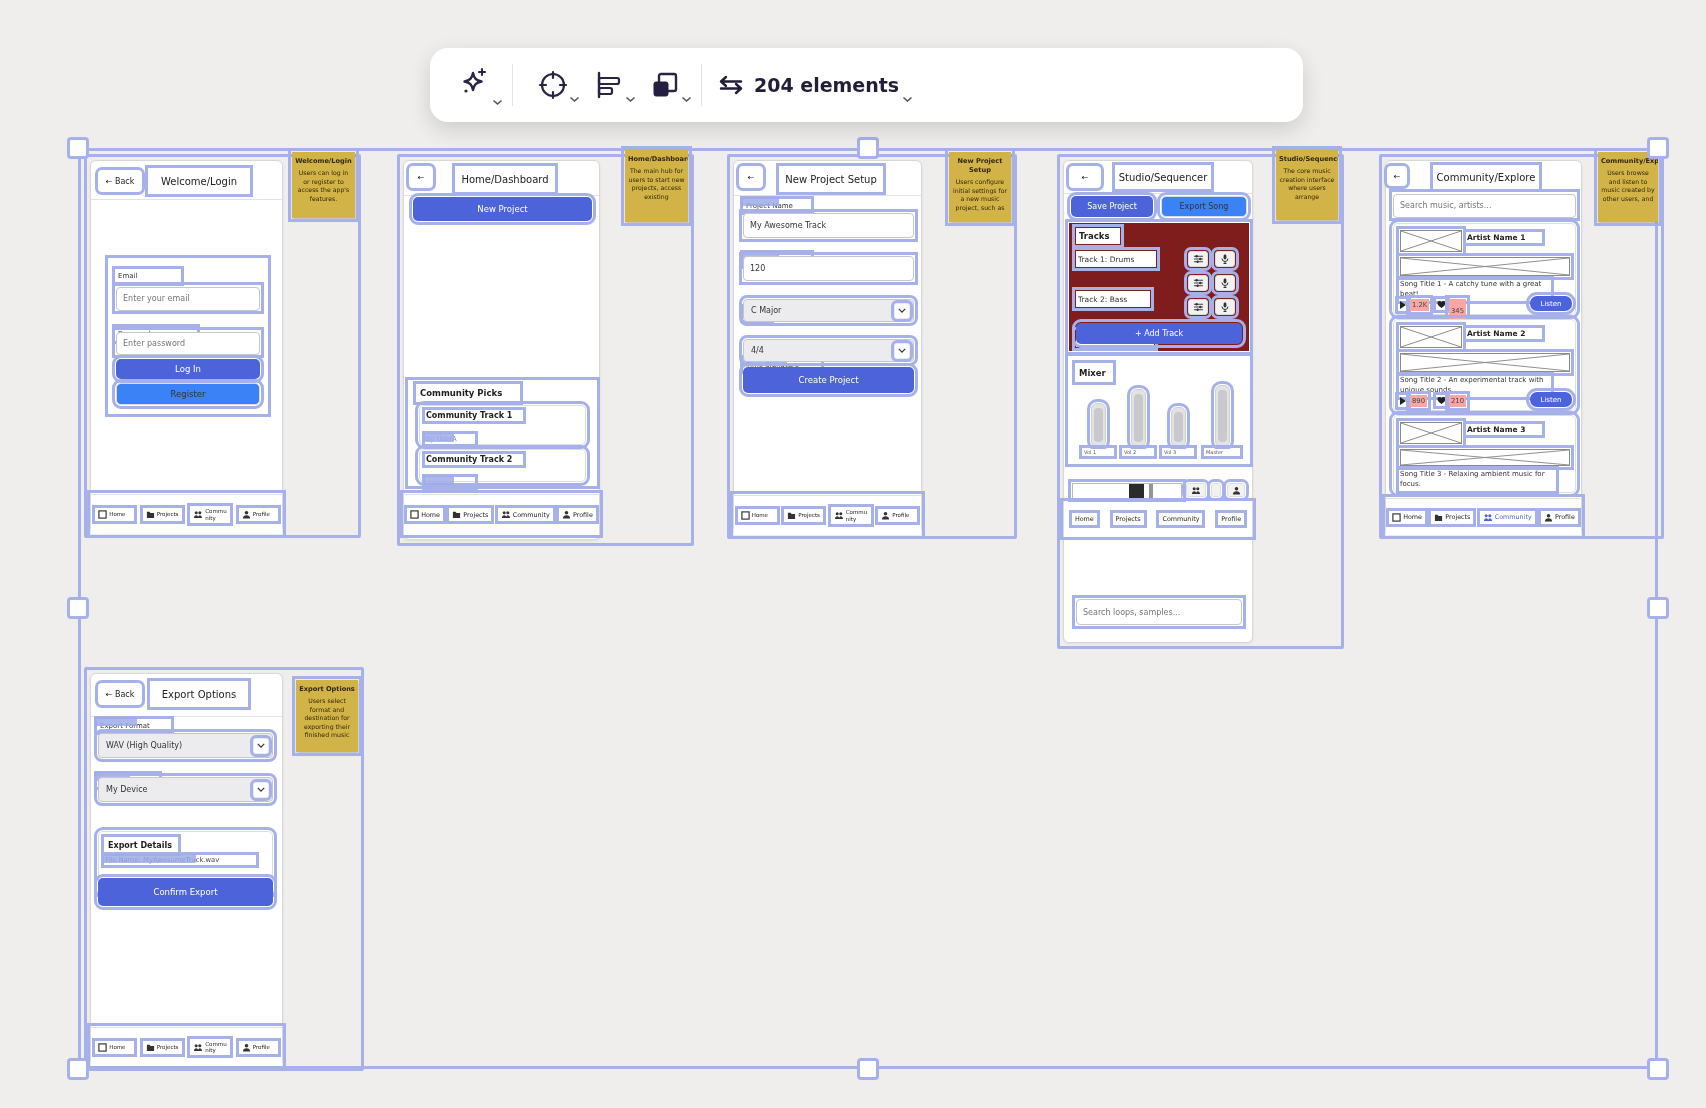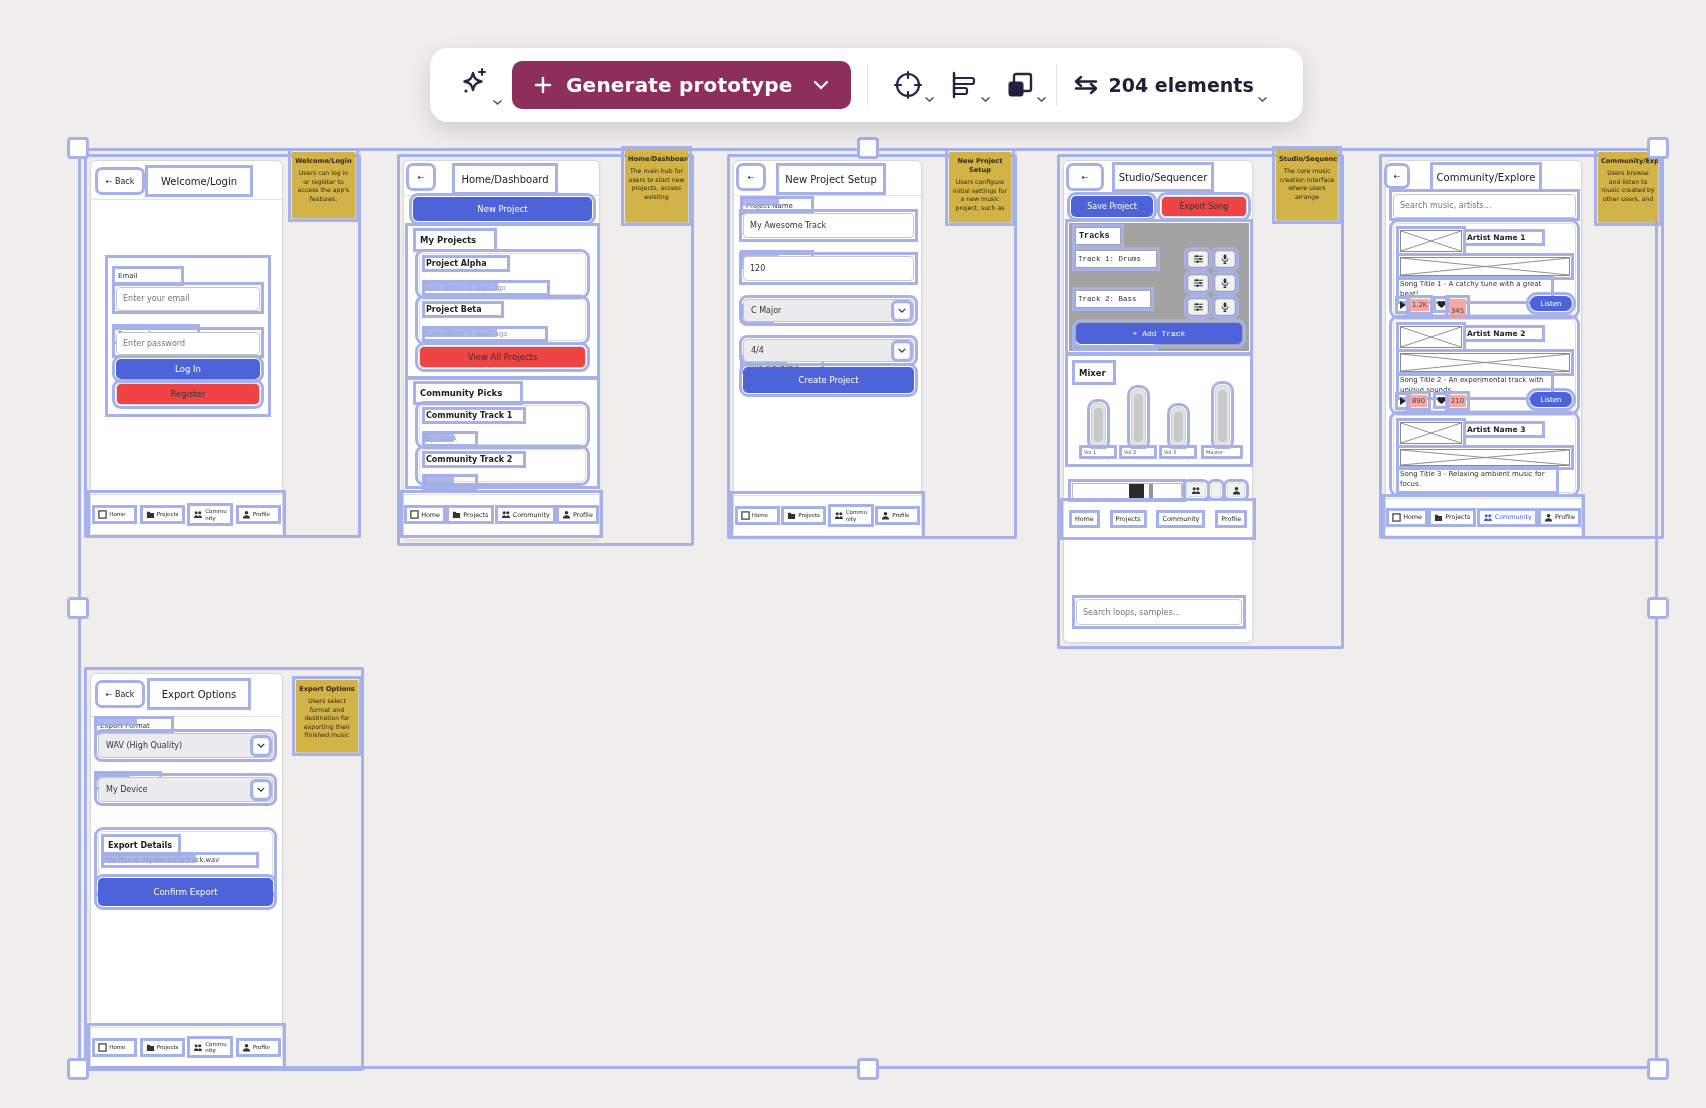--- a/index.html
+++ b/index.html
@@ -8,21 +8,21 @@
   
   .sel{outline:3px solid #a6b1e9;outline-offset:1px;}
   .selbox{position:absolute;box-sizing:border-box;border:3px solid #a6b1e9;border-radius:2px;pointer-events:none;}
   .handle{position:absolute;width:22px;height:22px;background:#fff;border:3px solid #a6b1e9;border-radius:4px;box-sizing:border-box;z-index:40;}
   
   .card{position:absolute;box-sizing:border-box;background:#fff;border:1px solid #d8d8d8;border-radius:6px;box-shadow:0 1px 3px rgba(0,0,0,.07);}
   .hdr-divider{position:absolute;left:0;right:0;height:1px;background:#e2e2e2;}
   .back-btn{background:#fff;color:#222;font-size:8px;display:flex;align-items:center;justify-content:center;gap:2px;border-radius:3px;}
   .scr-title{color:#222;font-size:10px;display:flex;align-items:center;justify-content:center;background:#fff;}
   .btn-blue{background:#4d63da;color:#fff;border-radius:5px;display:flex;align-items:center;justify-content:center;font-size:8.5px;}
-  .btn-gray{background:#ef4444;color:#333;border-radius:5px;display:flex;align-items:center;justify-content:center;font-size:8.5px;border:1px solid #dcdcdc;}
+  .btn-gray{background:#3b82f6;color:#333;border-radius:5px;display:flex;align-items:center;justify-content:center;font-size:8.5px;border:1px solid #dcdcdc;}
   .winput{background:#fff;border:1px solid #c6c6c6;border-radius:4px;color:#666;font-size:8px;padding:0 6px;width:100%;height:100%;box-sizing:border-box;font-family:"DejaVu Sans",sans-serif;outline:none;}
   .wselect{background:#ececee;border:1px solid #c6c6c6;border-radius:4px;color:#333;font-size:8px;display:flex;align-items:center;justify-content:space-between;padding:0 4px 0 7px;}
   .chev-box{width:14px;height:14px;background:#fff;border-radius:2px;display:flex;align-items:center;justify-content:center;}
   .lbl{font-size:7px;color:#333;background:#fff;display:flex;align-items:center;padding-left:2px;position:relative;}
   .lbl.cov::before{content:"";position:absolute;left:-3px;top:-3px;height:9px;width:58%;background:rgba(158,171,232,.85);border-radius:1px;}
   .seclbl{font-size:8.5px;font-weight:bold;color:#1d1d1d;background:#fff;display:flex;align-items:center;padding-left:3px;}
   .wcard{position:absolute;box-sizing:border-box;background:#fff;border:1px solid #ddd;border-radius:5px;}
   .iname{font-size:8px;font-weight:bold;color:#222;position:relative;}
   .imeta{font-size:6.8px;color:#888;position:relative;}
   .cov2::before{content:"";position:absolute;left:-2px;top:-2px;height:9px;width:62%;background:rgba(158,171,232,.85);border-radius:1px;}
@@ -117,32 +117,20 @@
 
   <div class="card" style="left:403px;top:160px;width:197px;height:380px;">
     <div class="abs back-btn sel" style="left:6px;top:6px;width:22px;height:20px;">
         <span>←</span>
       </div>
     <div class="abs scr-title sel" style="left:52px;top:6px;width:98px;height:24px;">Home/Dashboard</div>
     <div class="hdr-divider" style="top:34px;"></div>
 
     <div class="abs btn-blue sel" style="left:9px;top:36px;width:179px;height:24px;">New Project</div>
 
-    <div class="abs sel" style="left:5px;top:66px;width:187px;height:148px;background:#fff;">
-      <div class="abs seclbl sel" style="left:8px;top:5px;width:76px;height:16px;">My Projects</div>
-      <div class="wcard sel" style="left:10px;top:26px;width:167px;height:42px;">
-        <div class="abs iname sel" style="left:6px;top:5px;width:80px;">Project Alpha</div>
-        <div class="abs imeta cov2 sel" style="left:6px;top:21px;width:120px;">Last edited: 2 days ago</div>
-      </div>
-      <div class="wcard sel" style="left:10px;top:72px;width:167px;height:42px;">
-        <div class="abs iname sel" style="left:6px;top:5px;width:74px;">Project Beta</div>
-        <div class="abs imeta cov2 sel" style="left:6px;top:21px;width:118px;">Last edited: 1 week ago</div>
-      </div>
-      <div class="abs btn-gray sel" style="left:10px;top:119px;width:167px;height:22px;">View All Projects</div>
-    </div>
 
     <div class="abs sel" style="left:5px;top:220px;width:187px;height:104px;background:#fff;">
       <div class="abs seclbl sel" style="left:8px;top:4px;width:102px;height:16px;">Community Picks</div>
       <div class="wcard sel" style="left:10px;top:24px;width:167px;height:40px;">
         <div class="abs iname sel" style="left:6px;top:5px;width:96px;">Community Track 1</div>
         <div class="abs imeta cov2 sel" style="left:6px;top:20px;width:48px;">by UserA</div>
       </div>
       <div class="wcard sel" style="left:10px;top:68px;width:167px;height:33px;">
         <div class="abs iname sel" style="left:6px;top:5px;width:96px;">Community Track 2</div>
         <div class="abs imeta cov2 sel" style="left:6px;top:19px;width:48px;color:transparent;">by UserB</div>
@@ -253,21 +241,21 @@
   <div class="card" style="left:1063px;top:160px;width:190px;height:483px;">
     <div class="abs back-btn sel" style="left:6px;top:6px;width:30px;height:20px;">
         <span>←</span>
       </div>
     <div class="abs scr-title sel" style="left:52px;top:5px;width:94px;height:22px;">Studio/Sequencer</div>
     <div class="hdr-divider" style="top:32px;"></div>
 
     <div class="abs btn-blue sel" style="left:7px;top:35px;width:82px;height:21px;font-size:8px;">Save Project</div>
     <div class="abs btn-gray sel" style="left:97px;top:35px;width:86px;height:21px;font-size:8px;">Export Song</div>
 
-    <div class="abs sel" style="left:5px;top:62px;width:180px;height:128px;background:#a3a3a3;font-family:Liberation Mono, monospace;">
+    <div class="abs sel" style="left:5px;top:62px;width:180px;height:128px;background:#7f1d1d;">
       <div class="abs seclbl sel" style="left:7px;top:5px;width:44px;height:16px;">Tracks</div>
       <div class="abs lbl sel" style="left:7px;top:28px;width:80px;height:16px;font-size:7.5px;">Track 1: Drums</div>
       <div class="abs iconbtn sel" style="left:119px;top:28px;width:20px;height:16px;">
           <svg width="11" height="10" viewBox="0 0 12 11">
             <path d="M1 2.5h10M1 5.5h10M1 8.5h10" stroke="#333" stroke-width="1"></path>
             <circle cx="4" cy="2.5" r="1.3" fill="#333"></circle>
             <circle cx="8" cy="5.5" r="1.3" fill="#333"></circle>
             <circle cx="5" cy="8.5" r="1.3" fill="#333"></circle>
           </svg>
         </div>
@@ -571,29 +559,20 @@
     <div class="tb-group">
       <svg width="34" height="38" viewBox="0 0 34 38">
           <path d="M15 7c1.2 5.5 3 7.5 8.5 8.5C18 16.7 16.2 18.7 15 24c-1.2-5.3-3-7.3-8.5-8.5C12 14.5 13.8 12.5 15 7z" fill="none" stroke="#2a2344" stroke-width="2.4" stroke-linejoin="round"></path>
           <path d="M24 3v6M21 6h6" stroke="#2a2344" stroke-width="2" stroke-linecap="round"></path>
           <circle cx="8" cy="25" r="1.6" fill="#2a2344"></circle>
         </svg>
       <svg class="tb-chev" width="11" height="7" viewBox="0 0 11 7">
           <path d="M1.5 1.5l4 3.5 4-3.5" stroke="#555" stroke-width="1.6" fill="none"></path>
         </svg>
     </div>
-    <div class="gen-btn">
-      <svg width="18" height="18" viewBox="0 0 18 18">
-          <path d="M9 2v14M2 9h14" stroke="#fff" stroke-width="2.4" stroke-linecap="round"></path>
-        </svg>
-      <span>Generate prototype</span>
-      <svg width="16" height="10" viewBox="0 0 16 10" style="margin-left:6px;">
-          <path d="M2 2l6 6 6-6" stroke="#fff" stroke-width="2.2" fill="none" stroke-linecap="round"></path>
-        </svg>
-    </div>
     <div class="tb-divider"></div>
     <div class="tb-group" style="margin-left:4px;">
       <svg width="32" height="32" viewBox="0 0 32 32">
           <circle cx="16" cy="16" r="11" fill="none" stroke="#2a2344" stroke-width="2.2"></circle>
           <path d="M16 3v6M16 23v6M3 16h6M23 16h6" stroke="#2a2344" stroke-width="2.2" stroke-linecap="round"></path>
         </svg>
       <svg class="tb-chev" width="11" height="7" viewBox="0 0 11 7">
           <path d="M1.5 1.5l4 3.5 4-3.5" stroke="#555" stroke-width="1.6" fill="none"></path>
         </svg>
     </div>

